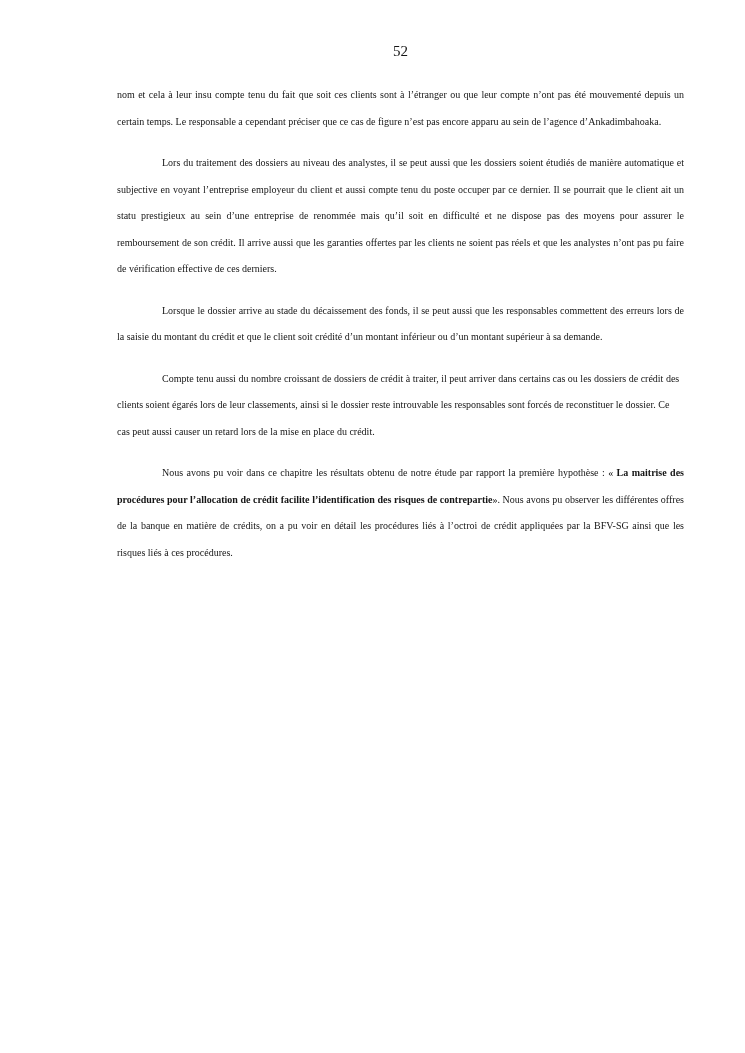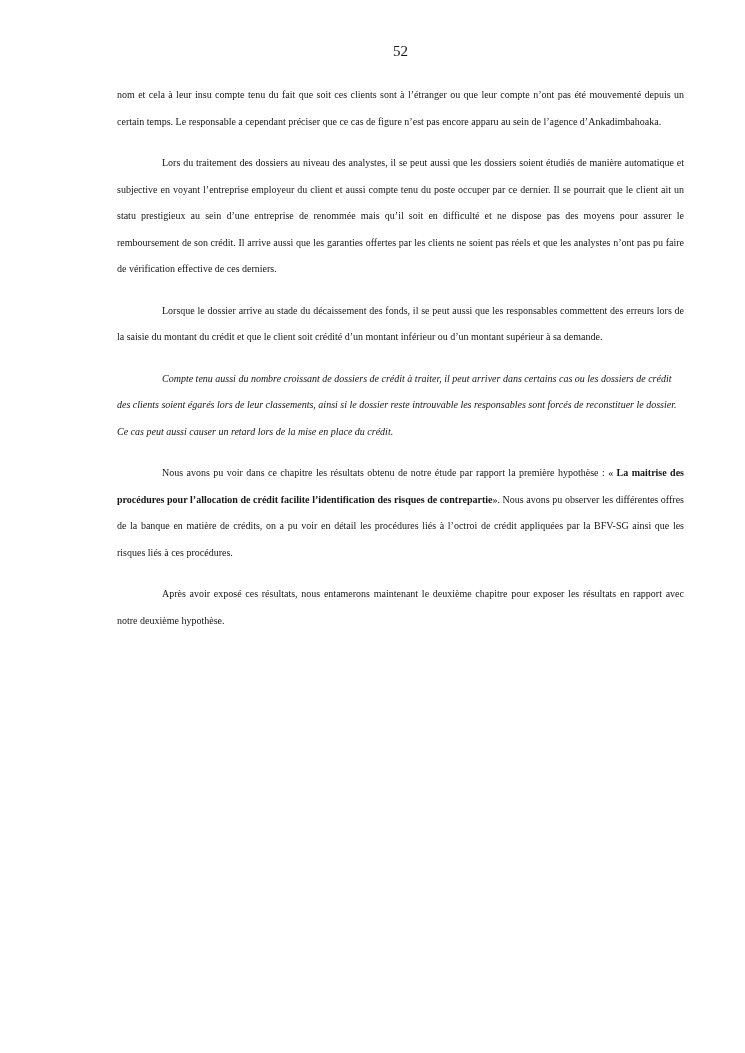--- a/index.html
+++ b/index.html
@@ -37,32 +37,30 @@
     margin: 0 0 15px 0;
     font-size: 10px;
     line-height: 26.5px;
     text-align: justify;
   }
   .para.indent {
     text-indent: 45px;
   }
   .para.align-left {
     text-align: left;
-    font-style: italic;
   }
   .bold {
     font-weight: bold;
   }
 </style>
 </head>
 <body>
 
 <div class="page">
   <div class="page-number">52</div>
   <div class="content">
       <p class="para"><span>nom et cela à leur insu compte tenu du fait que soit ces clients sont à l’étranger ou que leur compte n’ont pas été mouvementé depuis un certain temps. Le responsable a cependant préciser que ce cas de figure n’est pas encore apparu au sein de l’agence d’Ankadimbahoaka.</span></p>
       <p class="para indent"><span>Lors du traitement des dossiers au niveau des analystes, il se peut aussi que les dossiers soient étudiés de manière automatique et subjective en voyant l’entreprise employeur du client et aussi compte tenu du poste occuper par ce dernier. Il se pourrait que le client ait un statu prestigieux au sein d’une entreprise de renommée mais qu’il soit en difficulté et ne dispose pas des moyens pour assurer le remboursement de son crédit. Il arrive aussi que les garanties offertes par les clients ne soient pas réels et que les analystes n’ont pas pu faire de vérification effective de ces derniers.</span></p>
       <p class="para indent"><span>Lorsque le dossier arrive au stade du décaissement des fonds, il se peut aussi que les responsables commettent des erreurs lors de la saisie du montant du crédit et que le client soit crédité d’un montant inférieur ou d’un montant supérieur à sa demande.</span></p>
       <p class="para indent align-left"><span>Compte tenu aussi du nombre croissant de dossiers de crédit à traiter, il peut arriver dans certains cas ou les dossiers de crédit des clients soient égarés lors de leur classements, ainsi si le dossier reste introuvable les responsables sont forcés de reconstituer le dossier. Ce cas peut aussi causer un retard lors de la mise en place du crédit.</span></p>
       <p class="para indent"><span>Nous avons pu voir dans ce chapitre les résultats obtenu de notre étude par rapport la première hypothèse : « </span><span class="bold">La maitrise des procédures pour l’allocation de crédit facilite l’identification des risques de contrepartie</span><span>». Nous avons pu observer les différentes offres de la banque en matière de crédits, on a pu voir en détail les procédures liés à l’octroi de crédit appliquées par la BFV-SG ainsi que les risques liés à ces procédures.</span></p>
-      <p class="para indent"><span>Après avoir exposé ces résultats, nous entamerons maintenant le deuxième chapitre pour exposer les résultats en rapport avec notre deuxième hypothèse.</span></p>
     </div>
 </div>
 
 </body></html>

